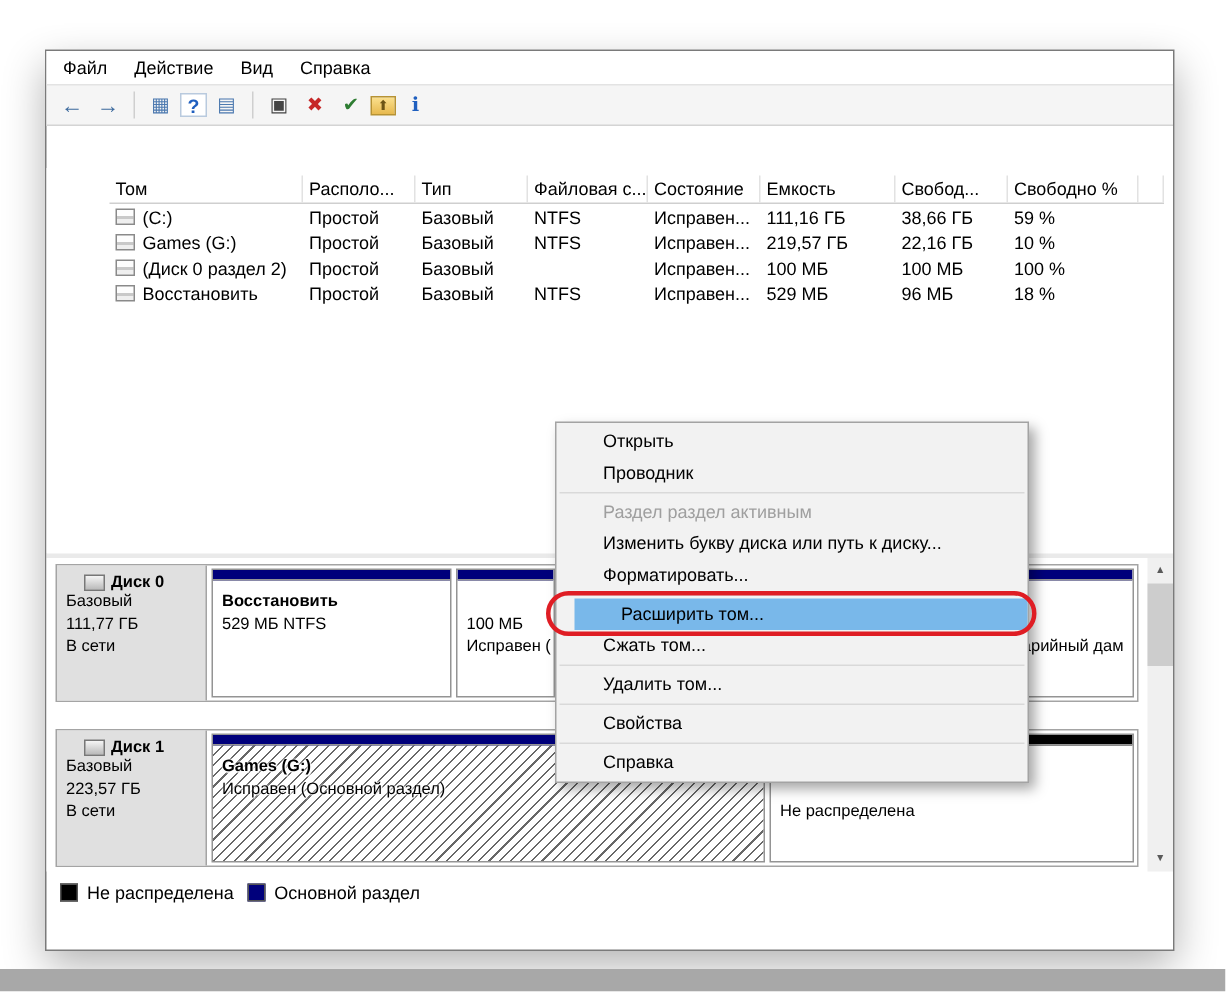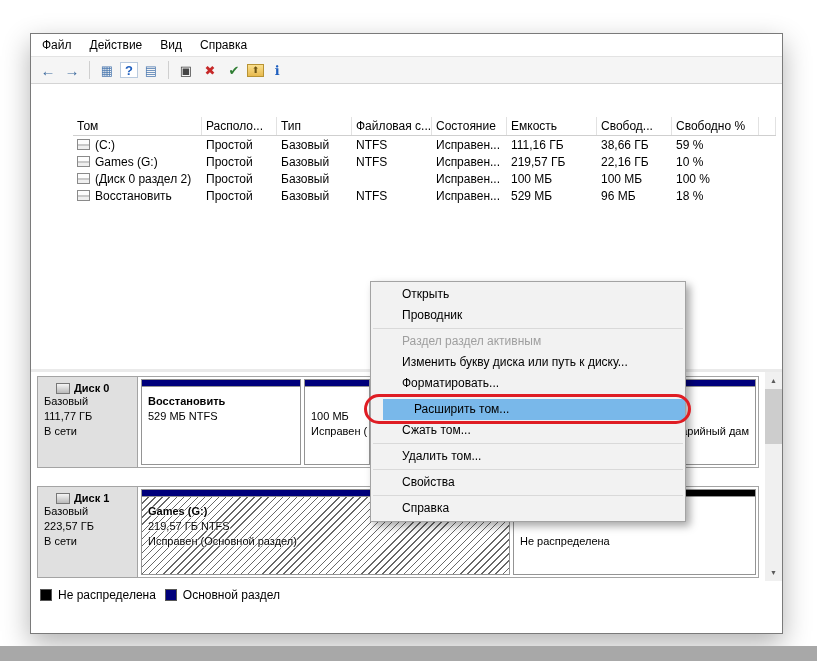--- a/index.html
+++ b/index.html
@@ -246,21 +246,20 @@
           </div>
         <div class="dh-line">Базовый</div>
         <div class="dh-line">223,57 ГБ</div>
         <div class="dh-line">В сети</div>
       </div>
       <div class="parts">
         <div class="part p1a selected">
           <div class="strip"></div>
           <div class="pbody">
             <div class="pline pt-title">Games (G:)</div>
-            <div class="pline">219,57 ГБ NTFS</div>
             <div class="pline">Исправен (Основной раздел)</div>
           </div>
         </div>
         <div class="part p1b">
           <div class="strip black"></div>
           <div class="pbody">
             <div class="pline pt-title"></div>
             <div class="pline"></div>
             <div class="pline">Не распределена</div>
           </div>

